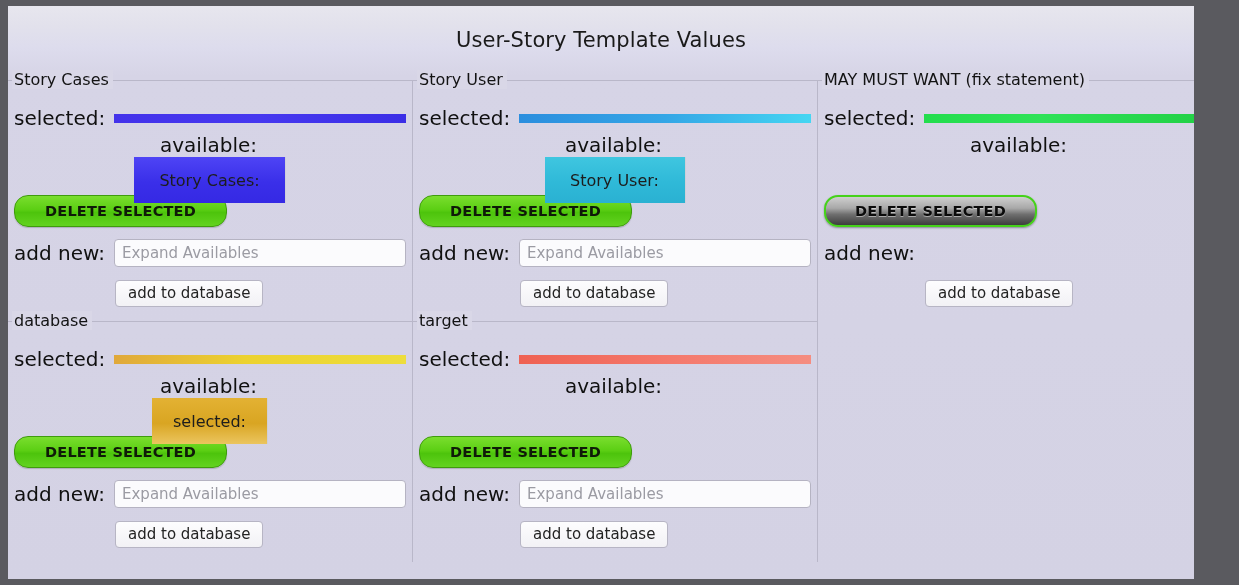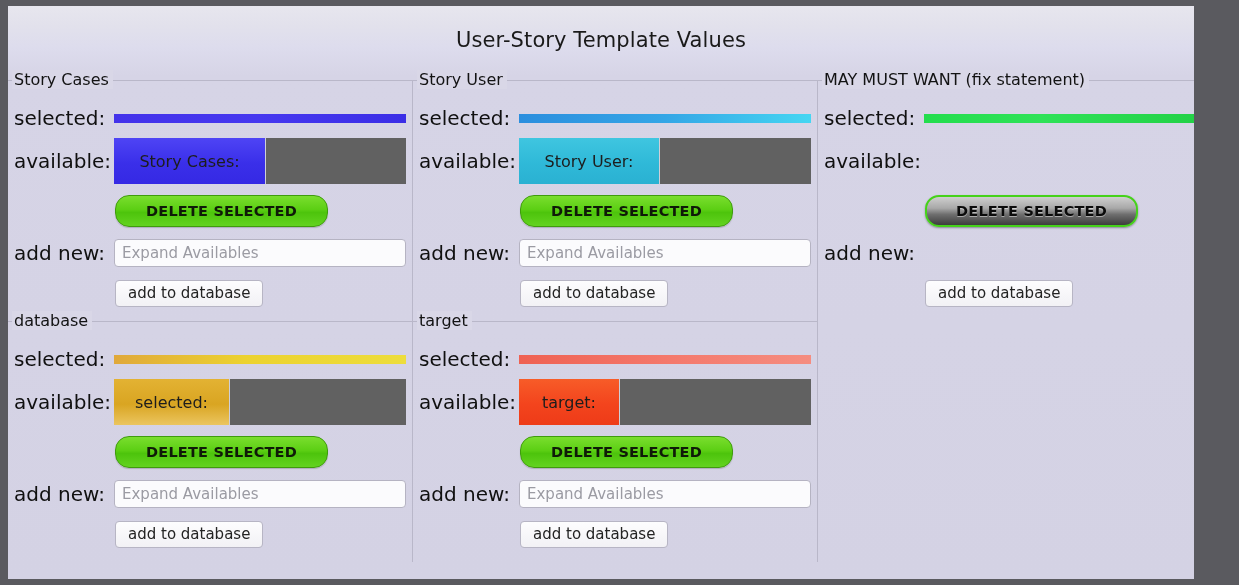--- a/index.html
+++ b/index.html
@@ -120,30 +120,29 @@
     height: 46px;
     display: inline-flex;
     align-items: center;
     justify-content: center;
     font-size: 16px;
     color: #1d1d1d;
     box-sizing: border-box;
     border-right: 1px solid #cfcfd8;
     padding: 0 14px;
   }
-  .avail-row { height: 56px; }
+  .avail-row { height: 56px; flex-direction: column; }
 
   
   .delete-row {
     height: 44px;
     display: flex;
     align-items: center;
   }
   .delete-btn {
-    margin-left: 101px;
     width: 213px;
     height: 32px;
     border-radius: 14px;
     border: 1px solid #3f9c0d;
     background: linear-gradient(to bottom, #7ade2e 0%, #5ccf14 45%, #4dc40c 55%, #63d320 100%);
     font-size: 14.5px;
     font-weight: bold;
     color: #0f1a08;
     letter-spacing: 0.2px;
     cursor: pointer;
@@ -333,25 +332,20 @@
         <div class="panel-legend">target</div>
         <div class="panel-body">
           <div class="field-row bar-row">
             <div class="field-label">selected:</div>
             <div class="field-control">
               <span class="selected-bar" style="background: linear-gradient(to right, rgb(239, 97, 82) 0%, rgb(244, 120, 107) 50%, rgb(245, 141, 128) 100%);"></span>
             </div>
           </div>
           <div class="field-row avail-row">
             <div class="field-label">available:</div>
-            <div class="field-control">
-              <div class="listbox">
-                <div class="listbox-option" style="background: linear-gradient(rgb(247, 92, 40) 0%, rgb(243, 68, 29) 55%, rgb(238, 59, 24) 100%); width: 101px;">target:</div>
-              </div>
-            </div>
           </div>
           <div class="delete-row">
             <button class="delete-btn">DELETE SELECTED</button>
           </div>
           <div class="field-row input-row">
             <div class="field-label">add new:</div>
             <div class="field-control">
               <input class="text-input" type="text" placeholder="Expand Availables" style="">
             </div>
           </div>

